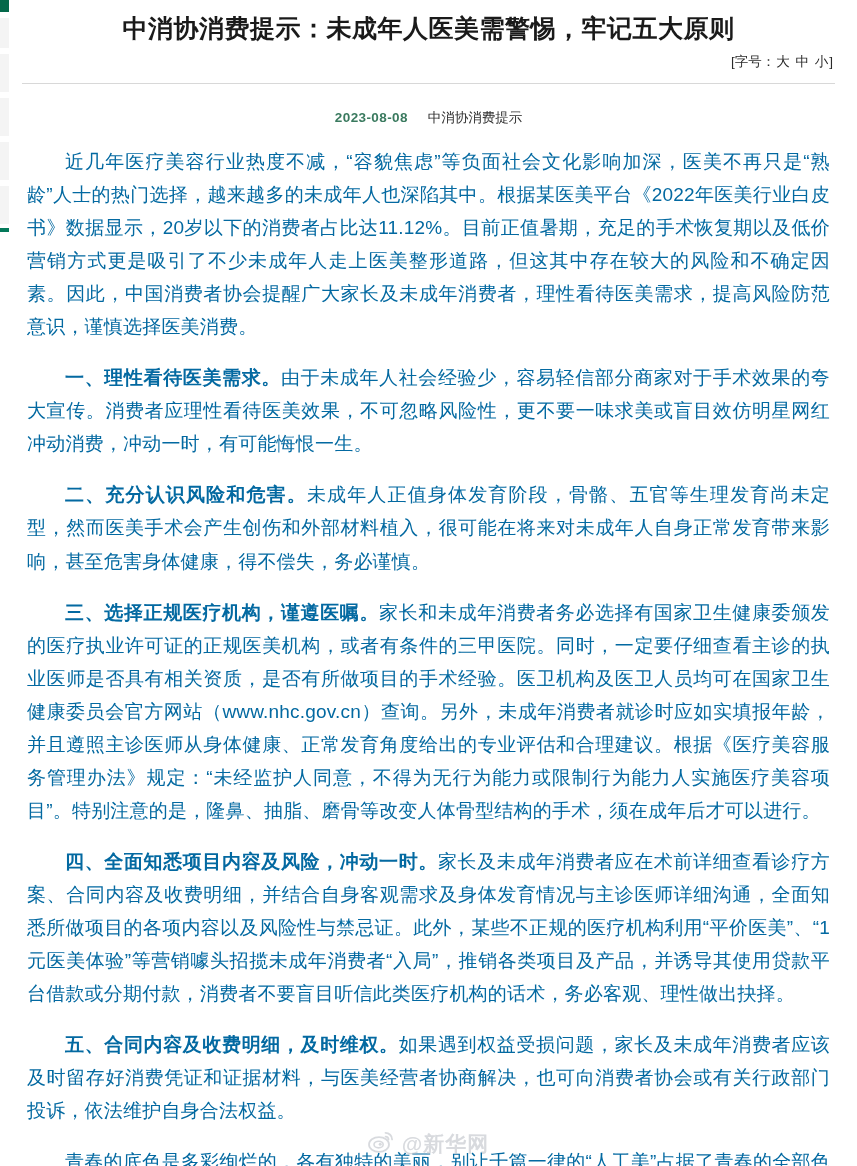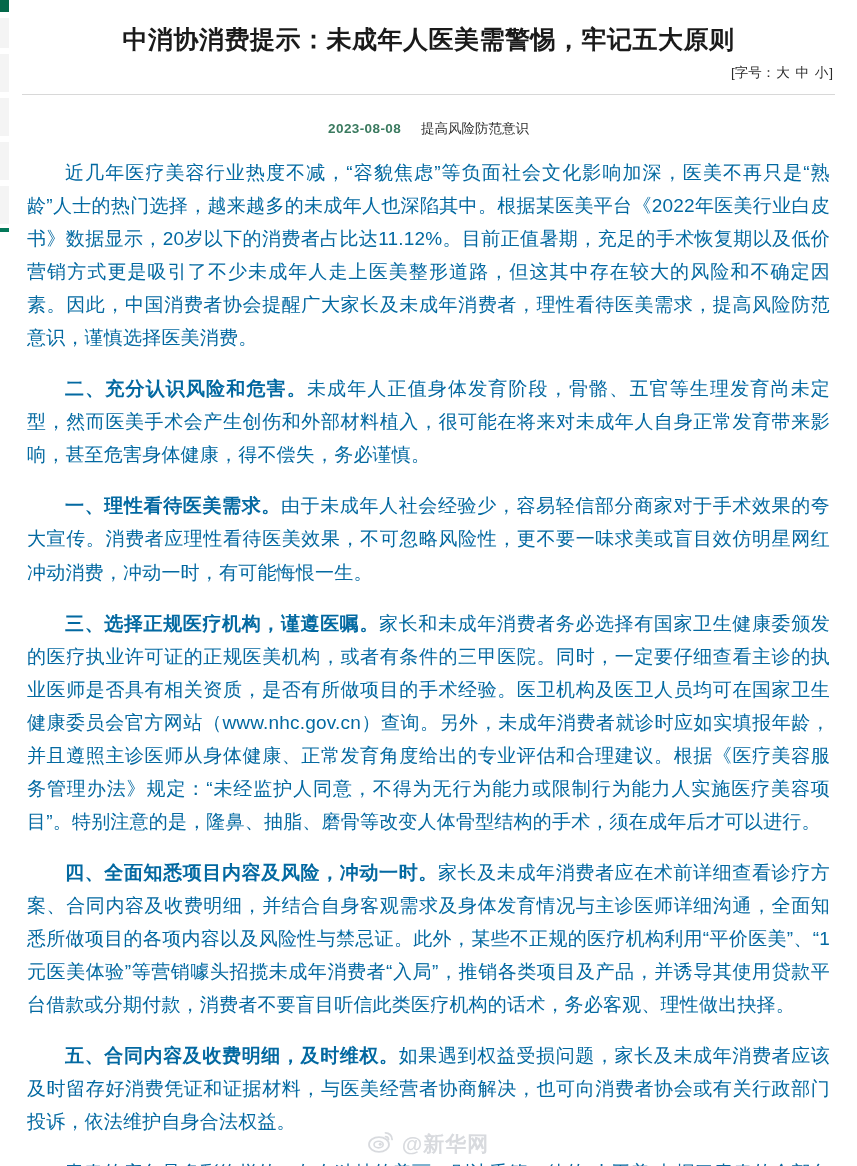--- a/index.html
+++ b/index.html
@@ -51,21 +51,21 @@
   .page {
     position: absolute;
     left: 0;
     top: 0;
     width: 857px;
     height: 1166px;
   }
 
   .title {
     margin: 0;
-    padding: 23px 60px 0 60px;
+    padding: 12px 60px 0 60px;
     text-align: center;
     font-size: 25px;
     font-weight: bold;
     line-height: 1.32;
     letter-spacing: 0.5px;
     color: #1a1a1a;
   }
 
   .fontsize-bar {
     text-align: right;
@@ -159,27 +159,27 @@
   <h1 class="title">中消协消费提示：未成年人医美需警惕，牢记五大原则</h1>
 
   <div class="fontsize-bar">
     <span>[字号：</span><a class="fs-link" href="#">大</a>&nbsp;<a class="fs-link" href="#">中</a>&nbsp;<a class="fs-link" href="#">小</a><span>]</span>
   </div>
 
   <div class="rule"></div>
 
   <div class="meta">
     <span class="meta-date">2023-08-08</span>
-    <span class="meta-source">提高风险防范意识</span>
+    <span class="meta-source">中消协消费提示</span>
   </div>
 
   <div class="article">
     <p><span class="lead"></span><span>近几年医疗美容行业热度不减，“容貌焦虑”等负面社会文化影响加深，医美不再只是“熟龄”人士的热门选择，越来越多的未成年人也深陷其中。根据某医美平台《2022年医美行业白皮书》数据显示，20岁以下的消费者占比达11.12%。目前正值暑期，充足的手术恢复期以及低价营销方式更是吸引了不少未成年人走上医美整形道路，但这其中存在较大的风险和不确定因素。因此，中国消费者协会提醒广大家长及未成年消费者，理性看待医美需求，提高风险防范意识，谨慎选择医美消费。</span></p>
+    <p><span class="lead">一、理性看待医美需求。</span><span>由于未成年人社会经验少，容易轻信部分商家对于手术效果的夸大宣传。消费者应理性看待医美效果，不可忽略风险性，更不要一味求美或盲目效仿明星网红冲动消费，冲动一时，有可能悔恨一生。</span></p>
     <p><span class="lead">二、充分认识风险和危害。</span><span>未成年人正值身体发育阶段，骨骼、五官等生理发育尚未定型，然而医美手术会产生创伤和外部材料植入，很可能在将来对未成年人自身正常发育带来影响，甚至危害身体健康，得不偿失，务必谨慎。</span></p>
-    <p><span class="lead">一、理性看待医美需求。</span><span>由于未成年人社会经验少，容易轻信部分商家对于手术效果的夸大宣传。消费者应理性看待医美效果，不可忽略风险性，更不要一味求美或盲目效仿明星网红冲动消费，冲动一时，有可能悔恨一生。</span></p>
     <p><span class="lead">三、选择正规医疗机构，谨遵医嘱。</span><span>家长和未成年消费者务必选择有国家卫生健康委颁发的医疗执业许可证的正规医美机构，或者有条件的三甲医院。同时，一定要仔细查看主诊的执业医师是否具有相关资质，是否有所做项目的手术经验。医卫机构及医卫人员均可在国家卫生健康委员会官方网站（www.nhc.gov.cn）查询。另外，未成年消费者就诊时应如实填报年龄，并且遵照主诊医师从身体健康、正常发育角度给出的专业评估和合理建议。根据《医疗美容服务管理办法》规定：“未经监护人同意，不得为无行为能力或限制行为能力人实施医疗美容项目”。特别注意的是，隆鼻、抽脂、磨骨等改变人体骨型结构的手术，须在成年后才可以进行。</span></p>
     <p><span class="lead">四、全面知悉项目内容及风险，冲动一时。</span><span>家长及未成年消费者应在术前详细查看诊疗方案、合同内容及收费明细，并结合自身客观需求及身体发育情况与主诊医师详细沟通，全面知悉所做项目的各项内容以及风险性与禁忌证。此外，某些不正规的医疗机构利用“平价医美”、“1元医美体验”等营销噱头招揽未成年消费者“入局”，推销各类项目及产品，并诱导其使用贷款平台借款或分期付款，消费者不要盲目听信此类医疗机构的话术，务必客观、理性做出抉择。</span></p>
     <p><span class="lead">五、合同内容及收费明细，及时维权。</span><span>如果遇到权益受损问题，家长及未成年消费者应该及时留存好消费凭证和证据材料，与医美经营者协商解决，也可向消费者协会或有关行政部门投诉，依法维护自身合法权益。</span></p>
     <p><span class="lead"></span><span>青春的底色是多彩绚烂的，各有独特的美丽，别让千篇一律的“人工美”占据了青春的全部色彩。在此，中消协也呼吁社会平台及媒体，杜绝输出不利于青少年身心健康发展的内容，坚持传播正向价值，为未成年人成长创造健康向上的社会环境。</span></p>
   </div>
 
   <div id="watermark">
     <span class="wm-logo">
       <svg width="26" height="22" viewBox="0 0 26 22" aria-hidden="true">
         <ellipse cx="11" cy="13.5" rx="10" ry="7.3" fill="none" stroke="#b9bdc4" stroke-width="1.8"></ellipse>

